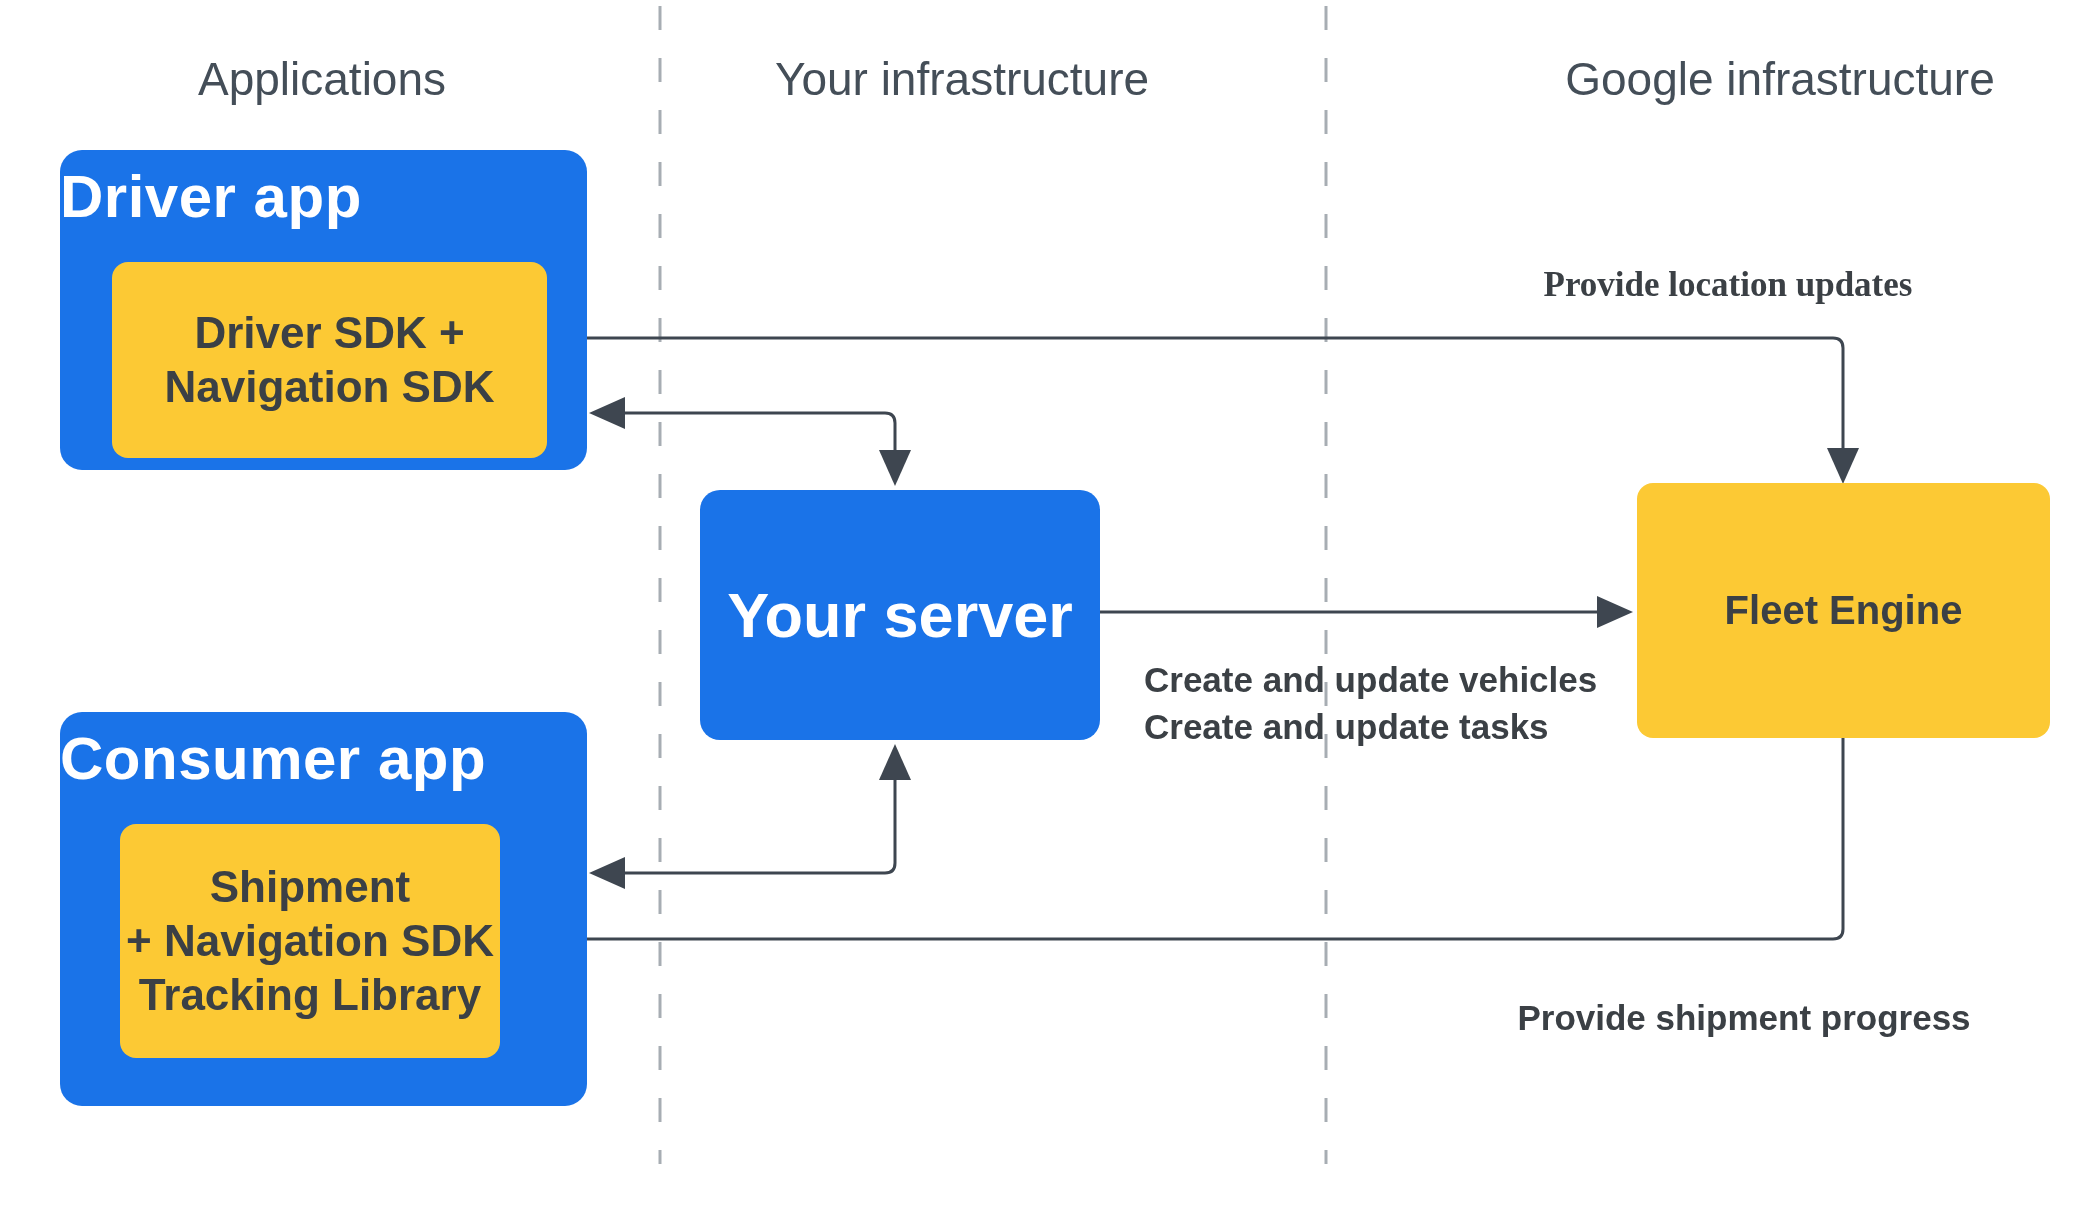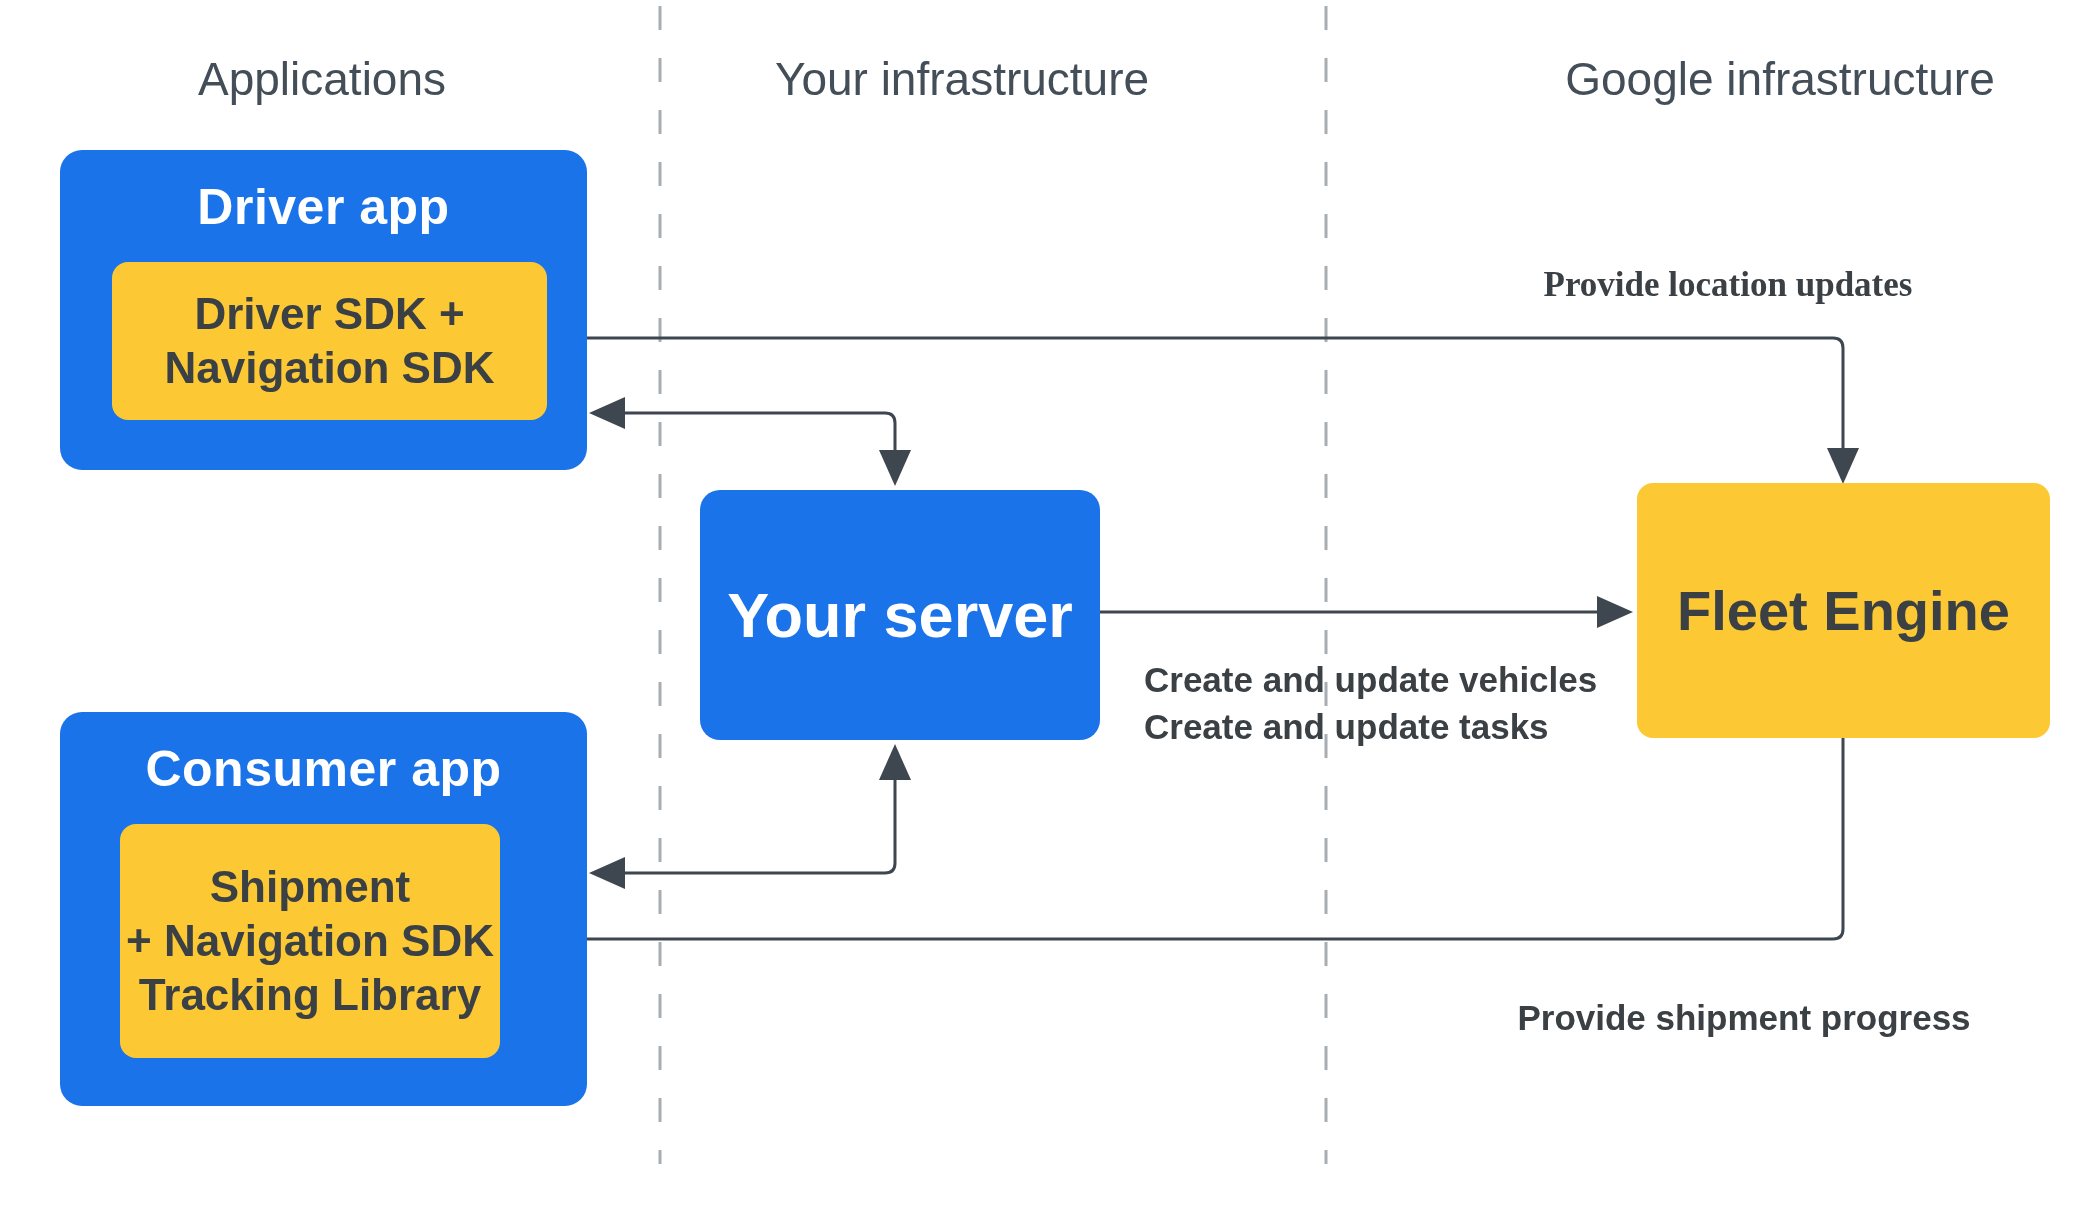--- a/index.html
+++ b/index.html
@@ -38,23 +38,23 @@
   .hdr-apps{left:322px;}
   .hdr-yours{left:962px;}
   .hdr-google{left:1780px;}
 
   .blue-box{
     position:absolute;
     background:var(--app-blue);
     border-radius:22px;
   }
   .blue-title{
-    margin-top:28px;
-    text-align:center;
-    font-size:50px;
+    margin-top:12px;
+    text-align:left;
+    font-size:60px;
     font-weight:700;
     color:var(--box-light-text);
     letter-spacing:0.5px;
   }
   .yellow-box{
     position:absolute;
     background:var(--sdk-yellow);
     border-radius:16px;
     display:flex;
     align-items:center;
@@ -62,28 +62,28 @@
     text-align:center;
   }
   .yellow-box .lines span{
     display:block;
     font-size:44px;
     font-weight:700;
     line-height:54px;
     color:var(--box-dark-text);
   }
   .box-driver-app{left:60px;top:150px;width:527px;height:320px;}
-  .box-driver-sdk{left:112px;top:262px;width:435px;height:158px;}
+  .box-driver-sdk{left:112px;top:262px;width:435px;height:196px;}
   .box-your-server{left:700px;top:490px;width:400px;height:250px;border-radius:20px;display:flex;align-items:center;justify-content:center;}
   .box-your-server .server-title{
     font-size:63px;font-weight:700;color:var(--box-light-text);margin:0;
   }
   .box-fleet-engine{left:1637px;top:483px;width:413px;height:255px;}
   .box-fleet-engine .fleet-title{
-    font-size:56px;font-weight:700;color:var(--box-dark-text);
+    font-size:40px;font-weight:700;color:var(--box-dark-text);
   }
   .box-consumer-app{left:60px;top:712px;width:527px;height:394px;}
   .box-shipment{left:120px;top:824px;width:380px;height:234px;}
 
   .edge-label{
     position:absolute;
     font-weight:700;
     color:var(--box-dark-text);
     white-space:nowrap;
   }

